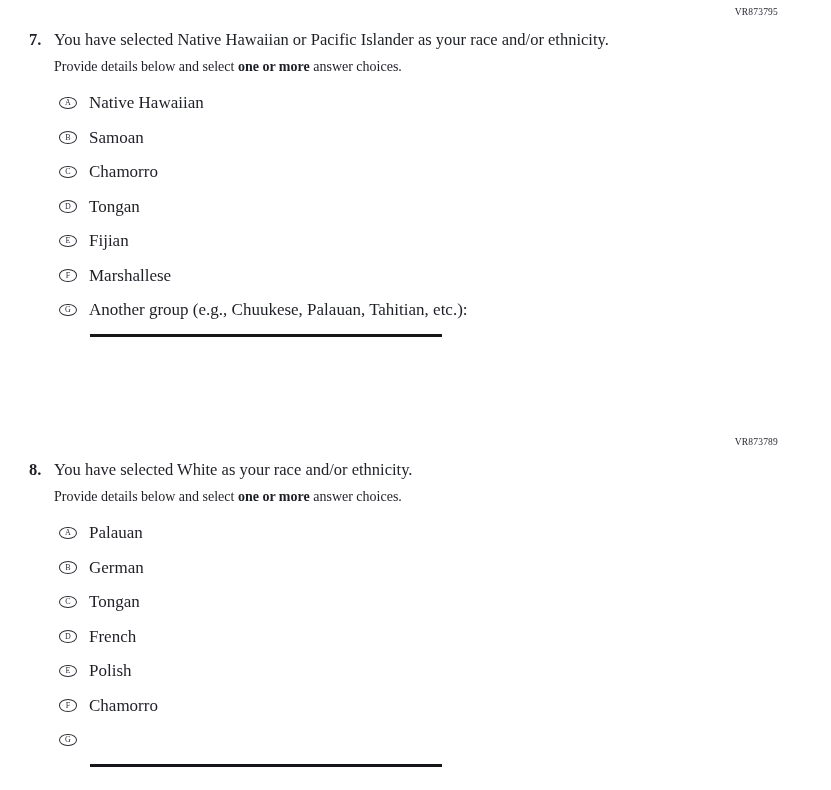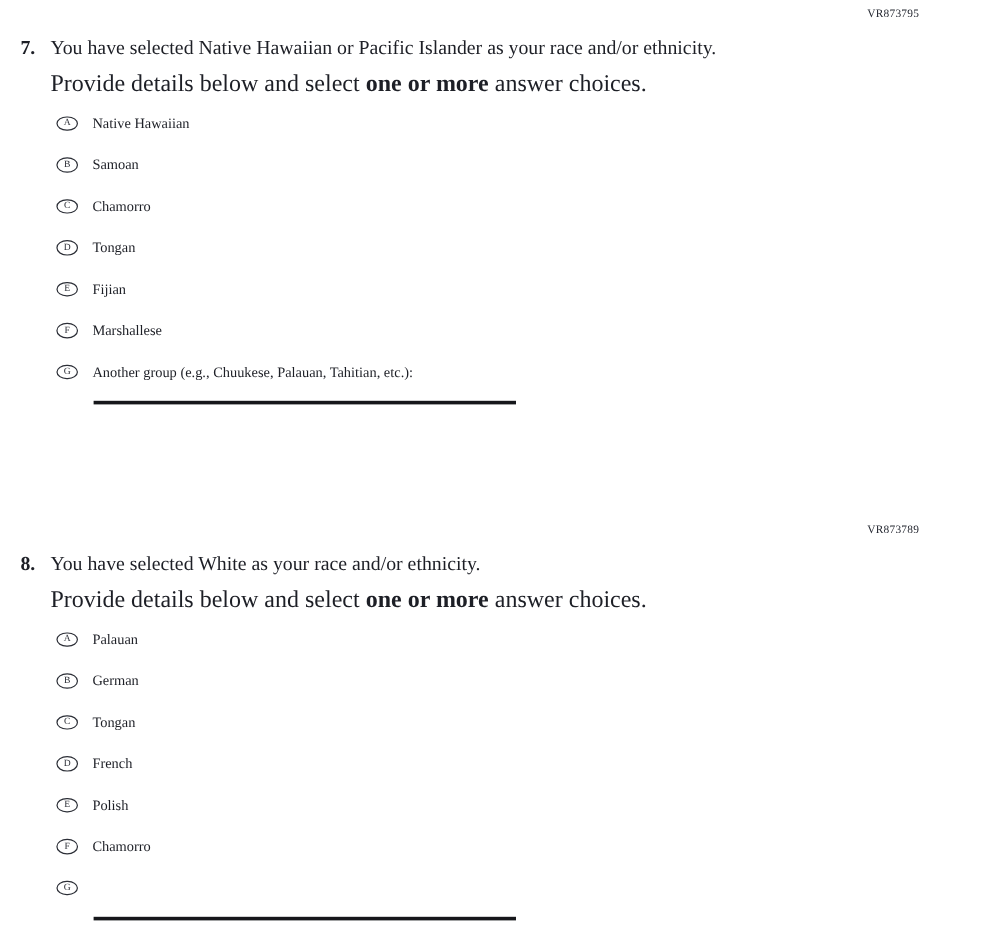--- a/index.html
+++ b/index.html
@@ -4,57 +4,57 @@
 <style>
   html, body { margin: 0; padding: 0; }
   body {
     width: 831px; height: 790px;
     background: #ffffff;
     font-family: "Liberation Serif", "DejaVu Serif", serif;
     color: #1d1f26;
   }
   .page { position: relative; width: 831px; height: 790px; overflow: hidden; background: #ffffff; }
 
-  .question { position: absolute; left: 0; width: 792px; height: 356px; }
+  .question { position: absolute; left: 12px; width: 792px; height: 356px; }
   .q7 { top: 7px; }
   .q8 { top: 437px; }
 
   .code {
     position: absolute; top: 0; right: 26px;
     font-size: 9.5px; color: #272a33; letter-spacing: 0.2px;
   }
   .qnum {
     position: absolute; top: 23px; left: 17px;
     font-size: 16.5px; font-weight: bold;
   }
   .l1 {
     position: absolute; top: 23px; left: 42px;
     font-size: 16.5px; white-space: nowrap;
   }
   .l2 {
     position: absolute; top: 52px; left: 42px;
-    font-size: 20px; white-space: nowrap;
+    font-size: 14px; white-space: nowrap;
   }
   .l2 b { font-weight: bold; }
 
   .opts {
     position: absolute; top: 85px; left: 47px;
     display: flex; flex-direction: column; gap: 12.2px;
   }
   .opt { display: flex; align-items: center; height: 22.3px; }
   .bubble {
     box-sizing: border-box; flex: none;
     width: 18px; height: 12.5px;
     border: 1.4px solid #2b2e36; border-radius: 50%;
     margin-right: 12px;
     display: flex; align-items: center; justify-content: center;
     background: #ffffff;
   }
   .bl { font-size: 8px; line-height: 1; transform: translateY(-0.5px); color: #2b2e36; }
-  .lbl { font-size: 12px; white-space: nowrap; }
+  .lbl { font-size: 17px; white-space: nowrap; }
 
   .writein {
     position: absolute; top: 327px; left: 78px;
     width: 352px; height: 2.6px; background: #16171b;
   }
 </style>
 </head>
 <body>
 
 <div class="page">

